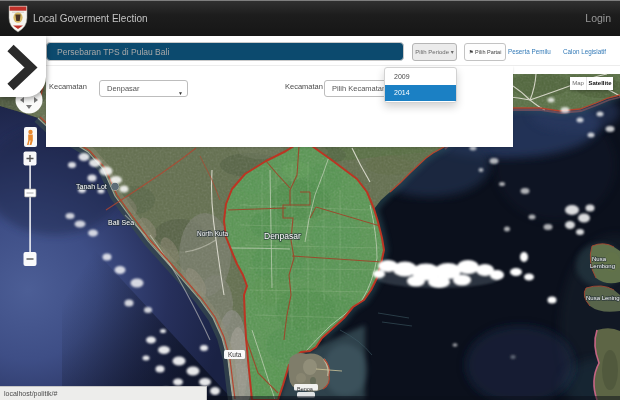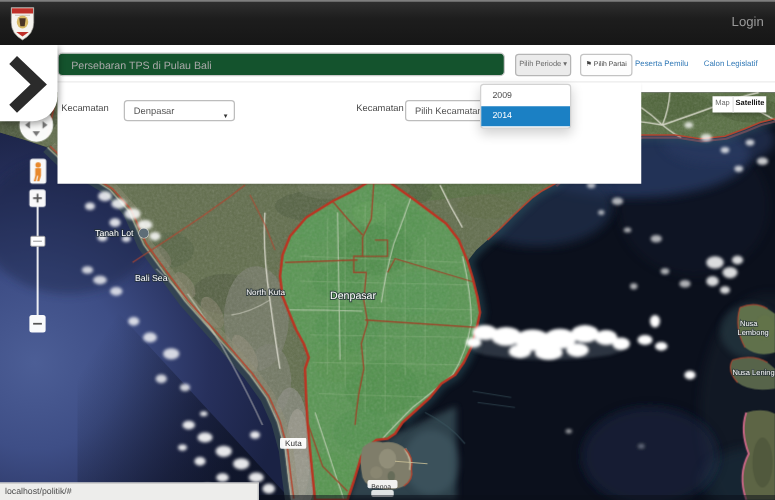--- a/index.html
+++ b/index.html
@@ -2,21 +2,21 @@
 <html><head><meta charset="utf-8">
 <style>
 *{margin:0;padding:0;box-sizing:border-box}
 html,body{width:620px;height:400px;overflow:hidden;background:#fff;font-family:"Liberation Sans",sans-serif}
 #stage{position:relative;width:620px;height:400px;overflow:hidden}
 .abs{position:absolute}
 #navbar{left:0;top:0;width:620px;height:36px;border-top:1px solid #7e7e7e;background:linear-gradient(180deg,#303030 0%,#1d1d1d 40%,#161616 100%);z-index:30}
 #brand{left:33px;top:0;height:36px;line-height:37px;color:#c4c4c4;font-size:10px;z-index:31}
 #login{right:9px;top:0;height:40px;line-height:37px;color:#989898;font-size:10.5px;z-index:31}
 #row1{left:0;top:36px;width:620px;height:30px;background:#fff;border-bottom:1px solid #ececec;z-index:20}
-#srch{left:46px;top:42px;width:358px;height:19px;border:1px solid #c9c9c9;border-radius:4px;background:#14532d;color:#a9a9a9;font-size:8.5px;line-height:18px;padding-left:10px;z-index:21}
+#srch{left:46px;top:42px;width:358px;height:19px;border:1px solid #c9c9c9;border-radius:4px;background:#0c4a6e;color:#a9a9a9;font-size:8.5px;line-height:18px;padding-left:10px;z-index:21}
 #btnP{white-space:nowrap;overflow:hidden;left:412px;top:43px;width:45px;height:18px;border:1px solid #b5b5b5;border-radius:3px;background:#ebebeb;color:#6a6a6a;font-size:6px;line-height:17px;text-align:center;z-index:21}
 #btnF{white-space:nowrap;overflow:hidden;left:464px;top:43px;width:42px;height:18px;border:1px solid #c3c3c3;border-radius:3px;background:#fdfdfd;color:#3f3f3f;font-size:5.5px;line-height:17px;text-align:center;z-index:21}
 #lnkA{left:508px;top:36px;height:30px;line-height:31px;color:#337ab7;font-size:6.3px;z-index:21}
 #lnkB{left:563px;top:36px;height:30px;line-height:31px;color:#337ab7;font-size:6.3px;z-index:21}
 #panel{left:46px;top:66px;width:467px;height:81px;background:#fff;box-shadow:0 1px 2px rgba(0,0,0,.12);z-index:10}
 .lbl{color:#4a4a4a;font-size:7.5px;z-index:11}
 .sel{border:1px solid #bdbdbd;border-radius:3px;background:#fff;color:#555;font-size:7.5px;line-height:15px;padding-left:7px;z-index:11}
 .caret{position:absolute;right:4px;top:5px;font-size:5px;color:#333}
 #klik{left:49px;top:127px;font-size:7.5px;font-weight:bold;color:#222;z-index:11}
 #klik a{color:#2a6db5;text-decoration:none}
@@ -338,20 +338,21 @@
 </svg>
 <div id="navbar" class="abs"></div>
 <svg id="logo" class="abs" width="22" height="31" viewBox="0 0 22 31">
       <path d="M2,3 h18 v12 q0,9 -9,14 q-9,-5 -9,-14 Z" fill="#f6f4ef" stroke="#9a9a92" stroke-width=".5"></path>
       <path d="M2.6,3.5 h16.8 v4.2 h-16.8 Z" fill="#bf3029"></path>
       <ellipse cx="11" cy="14.5" rx="4.6" ry="5.2" fill="#d8b965"></ellipse>
       <path d="M8.4,11.5 h5.2 l-.9,6.5 h-3.4 Z" fill="#4a3425"></path>
       <path d="M6,22.5 h10 l-5,3.6 Z" fill="#bf3029"></path>
       <path d="M5,9.2 h12" stroke="#b8b4a8" stroke-width=".6"></path>
     </svg>
+<div id="brand" class="abs">Local Goverment Election</div>
 <div id="login" class="abs">Login</div>
 <div id="row1" class="abs"></div>
 <div id="srch" class="abs">Persebaran TPS di Pulau Bali</div>
 <div id="btnP" class="abs">Pilih Periode ▾</div>
 <div id="btnF" class="abs">⚑ Pilih Partai</div>
 <div id="lnkA" class="abs">Peserta Pemilu</div>
 <div id="lnkB" class="abs">Calon Legislatif</div>
 <div id="panel" class="abs"></div>
 <div class="abs lbl" style="left:49px;top:82px">Kecamatan</div>
 <div class="abs sel" style="left:99px;top:80px;width:89px;height:17px">Denpasar<span class="caret">▼</span></div>

